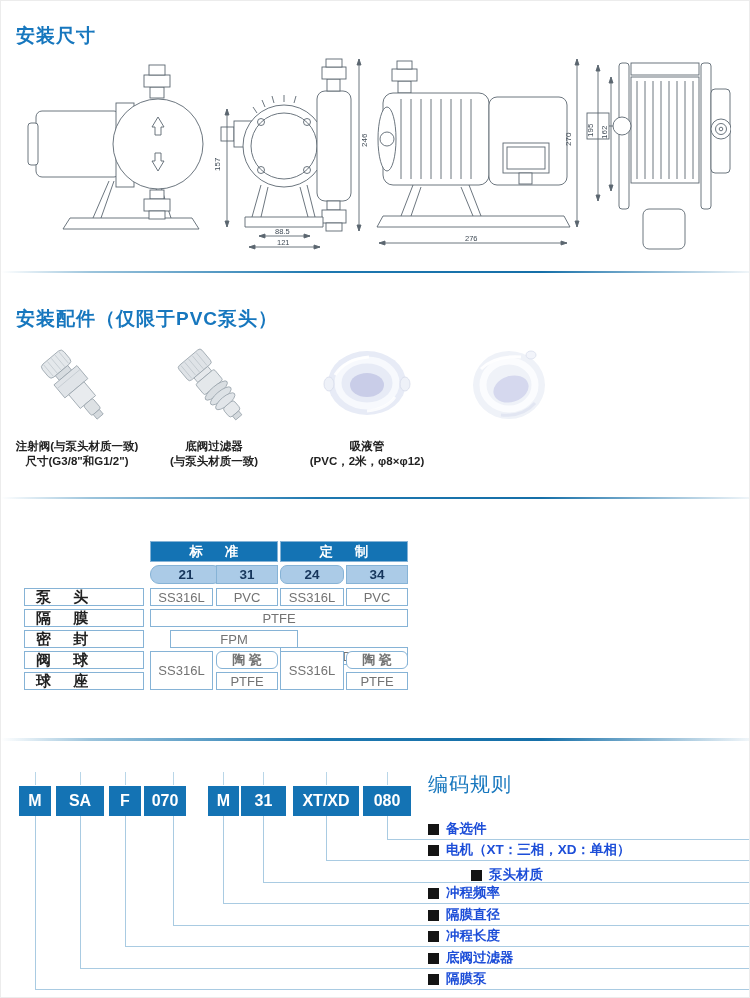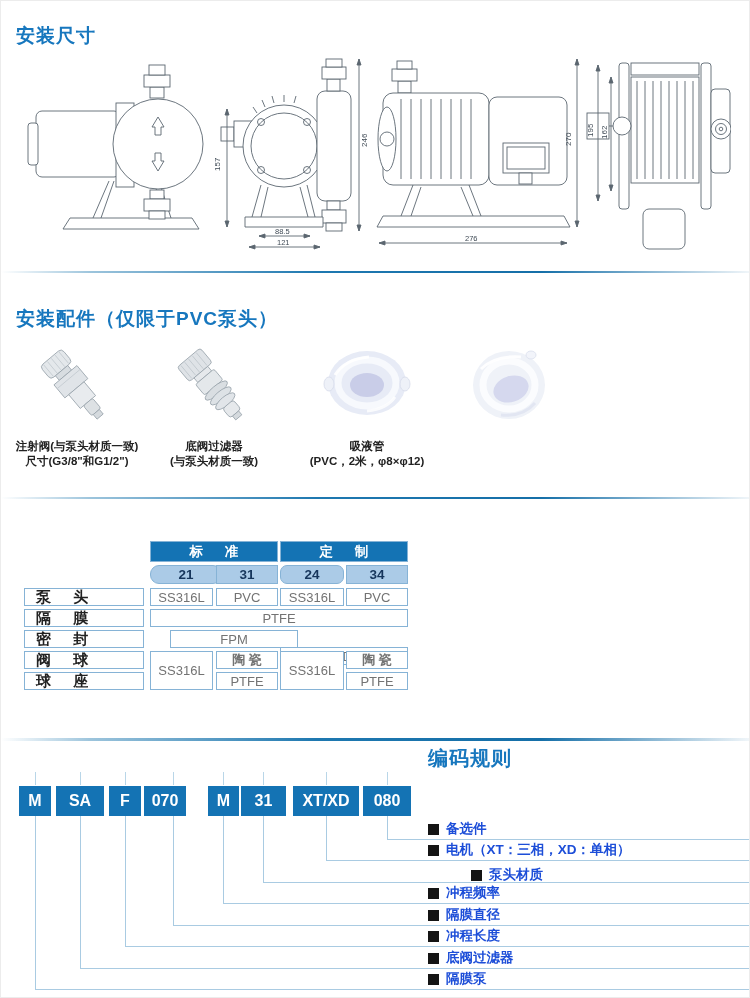--- a/index.html
+++ b/index.html
@@ -8,30 +8,30 @@
   .abs{position:absolute;}
   .sec-title{position:absolute;color:#1777be;font-weight:bold;font-size:19px;letter-spacing:1px;}
   .sep{position:absolute;left:0;width:750px;height:2px;
        background:linear-gradient(90deg,rgba(160,195,220,0) 0%, #9cc4dc 12%, #1e78b0 42%, #156fa8 72%, rgba(170,200,220,0.15) 100%);}
   
   .cell{position:absolute;background:#fff;border:1px solid #86b3d6;display:flex;align-items:center;justify-content:center;
         font-size:13px;color:#737373;box-sizing:border-box;}
   .cell.hdr{background:#1473b4;color:#fff;font-weight:bold;font-size:13.5px;letter-spacing:9px;padding-left:9px;}
   .cell.sub{background:#abcbe7;color:#16365c;font-weight:bold;font-size:13.5px;}
   .cell.lbl{justify-content:flex-start;padding-left:11px;letter-spacing:9px;font-weight:600;font-size:15px;color:#222;}
-  .cell.b{font-weight:600;}
+  .cell.b{font-weight:600;border-radius:6px;}
   
   .codebox{position:absolute;top:785px;height:30px;background:#1473b4;color:#fff;font-weight:bold;font-size:16px;
            display:flex;align-items:center;justify-content:center;}
   .vline{position:absolute;width:1px;background:#a9cbe2;}
   .hline{position:absolute;height:1px;background:#a9cbe2;}
   .tick{position:absolute;width:1px;height:13px;top:771px;background:#b9d6e8;}
   .legend-item{position:absolute;left:427px;height:16px;display:flex;align-items:center;font-weight:bold;font-size:13.5px;color:#1d4ed8;white-space:nowrap;}
   .legend-item .sq{width:11px;height:11px;background:#141414;margin-right:7px;flex:0 0 auto;}
-  .coding-title{position:absolute;left:427px;top:744px;color:#1777be;font-weight:bold;font-size:20px;letter-spacing:1px;}
+  .coding-title{position:absolute;left:427px;top:770px;color:#1777be;font-weight:normal;font-size:20px;letter-spacing:1px;}
   .cap{position:absolute;text-align:center;font-weight:bold;font-size:11.5px;color:#222;line-height:1.32;white-space:nowrap;}
   svg text{font-family:"Liberation Sans",sans-serif;}
 </style>
 </head>
 <body>
 
 <div class="page">
 
   <div class="sec-title" style="left:15px;top:22px;">安装尺寸</div>
 

